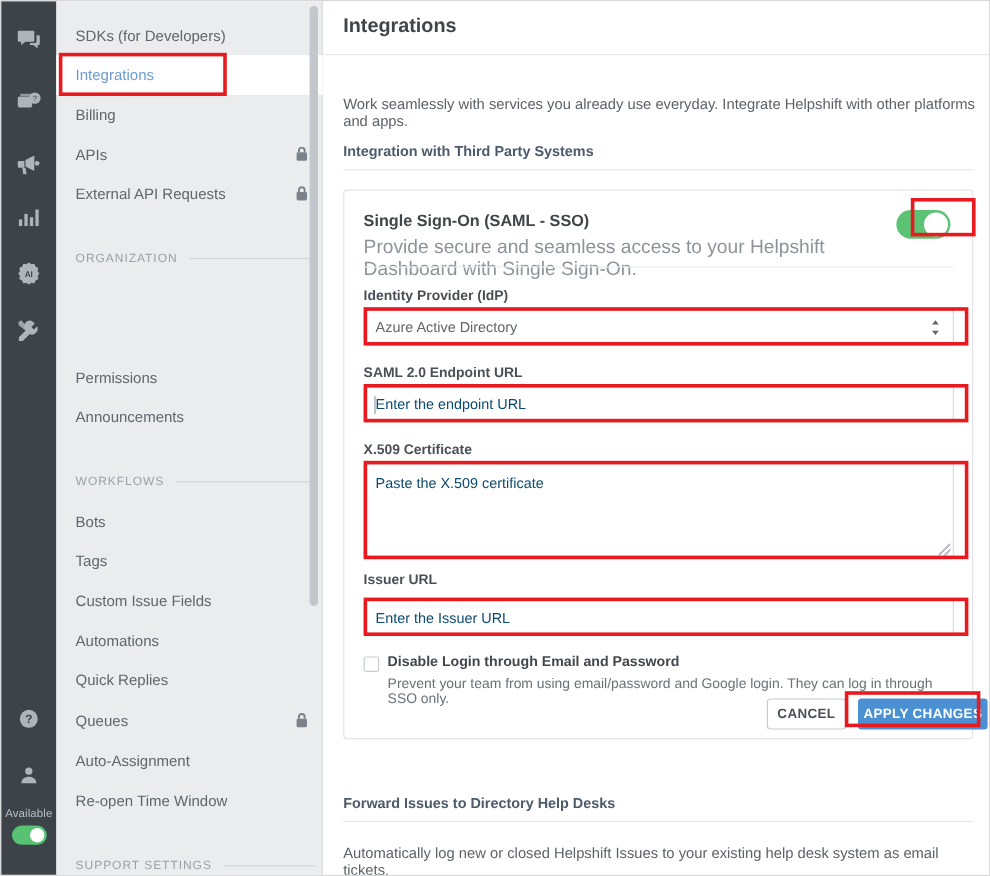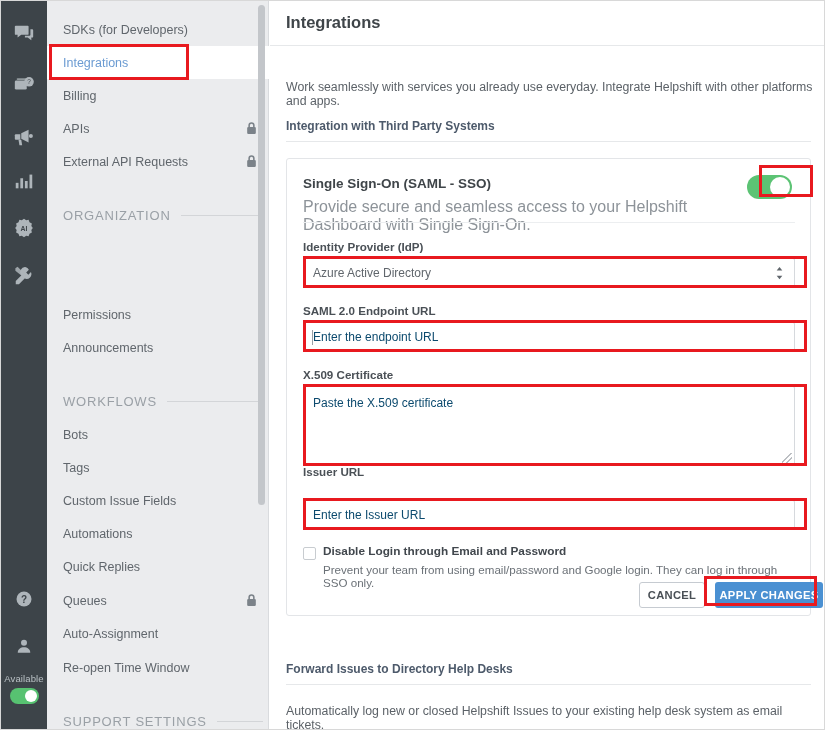--- a/index.html
+++ b/index.html
@@ -57,21 +57,21 @@
     display: flex; align-items: center;
     padding-left: 16px; padding-right: 12px;
     font-size: 12.5px; color: #60666c;
     white-space: nowrap;
   }
   .nav-item.active { background: #ffffff; color: #6b9bd2; }
   .nav-item .lock { margin-left: auto; color: #7b8289; display: flex; }
   .nav-section {
     position: absolute; left: 16px; width: 200px; height: 16px;
     display: flex; align-items: center;
-    font-size: 13px; letter-spacing: .8px; color: #9aa0a6;
+    font-size: 10px; letter-spacing: .8px; color: #9aa0a6;
   }
   .nav-section .rule {
     flex: 1; height: 1px; background: #d3d5d8; margin-left: 10px;
   }
   #sidebar-scrollbar {
     position: absolute; right: 3px; top: 4px;
     width: 7px; height: 500px; border-radius: 4px;
     background: #c3c6ca;
   }
 
@@ -402,21 +402,21 @@
         <span class="caret"></span>
         <span>Enter the endpoint URL</span>
       </div>
 
       <div class="field-label" style="top:209px">X.509 Certificate</div>
       <div class="field-box textarea" style="top:227px; height:80px;">
         <span>Paste the X.509 certificate</span>
         <span class="resize-grip"></span>
       </div>
 
-      <div class="field-label" style="top:306px">Issuer URL</div>
+      <div class="field-label" style="top:318px">Issuer URL</div>
       <div class="field-box" style="top:341px; height:30px;">
         <span>Enter the Issuer URL</span>
       </div>
 
       <div id="disable-checkbox"></div>
       <div id="disable-label">Disable Login through Email and Password</div>
       <div id="disable-desc">Prevent your team from using email/password and Google login. They can log in through SSO only.</div>
 
       <div id="cancel-btn">CANCEL</div>
       <div id="apply-btn">APPLY CHANGES</div>

